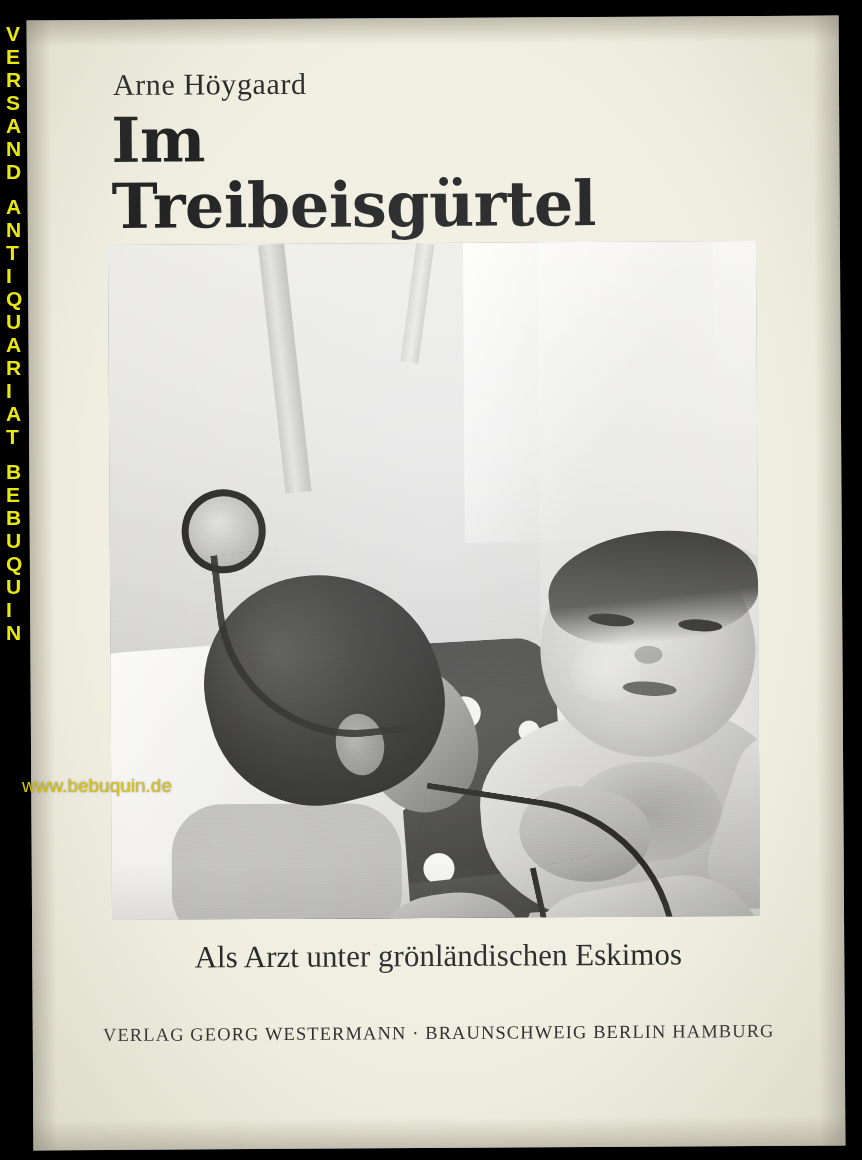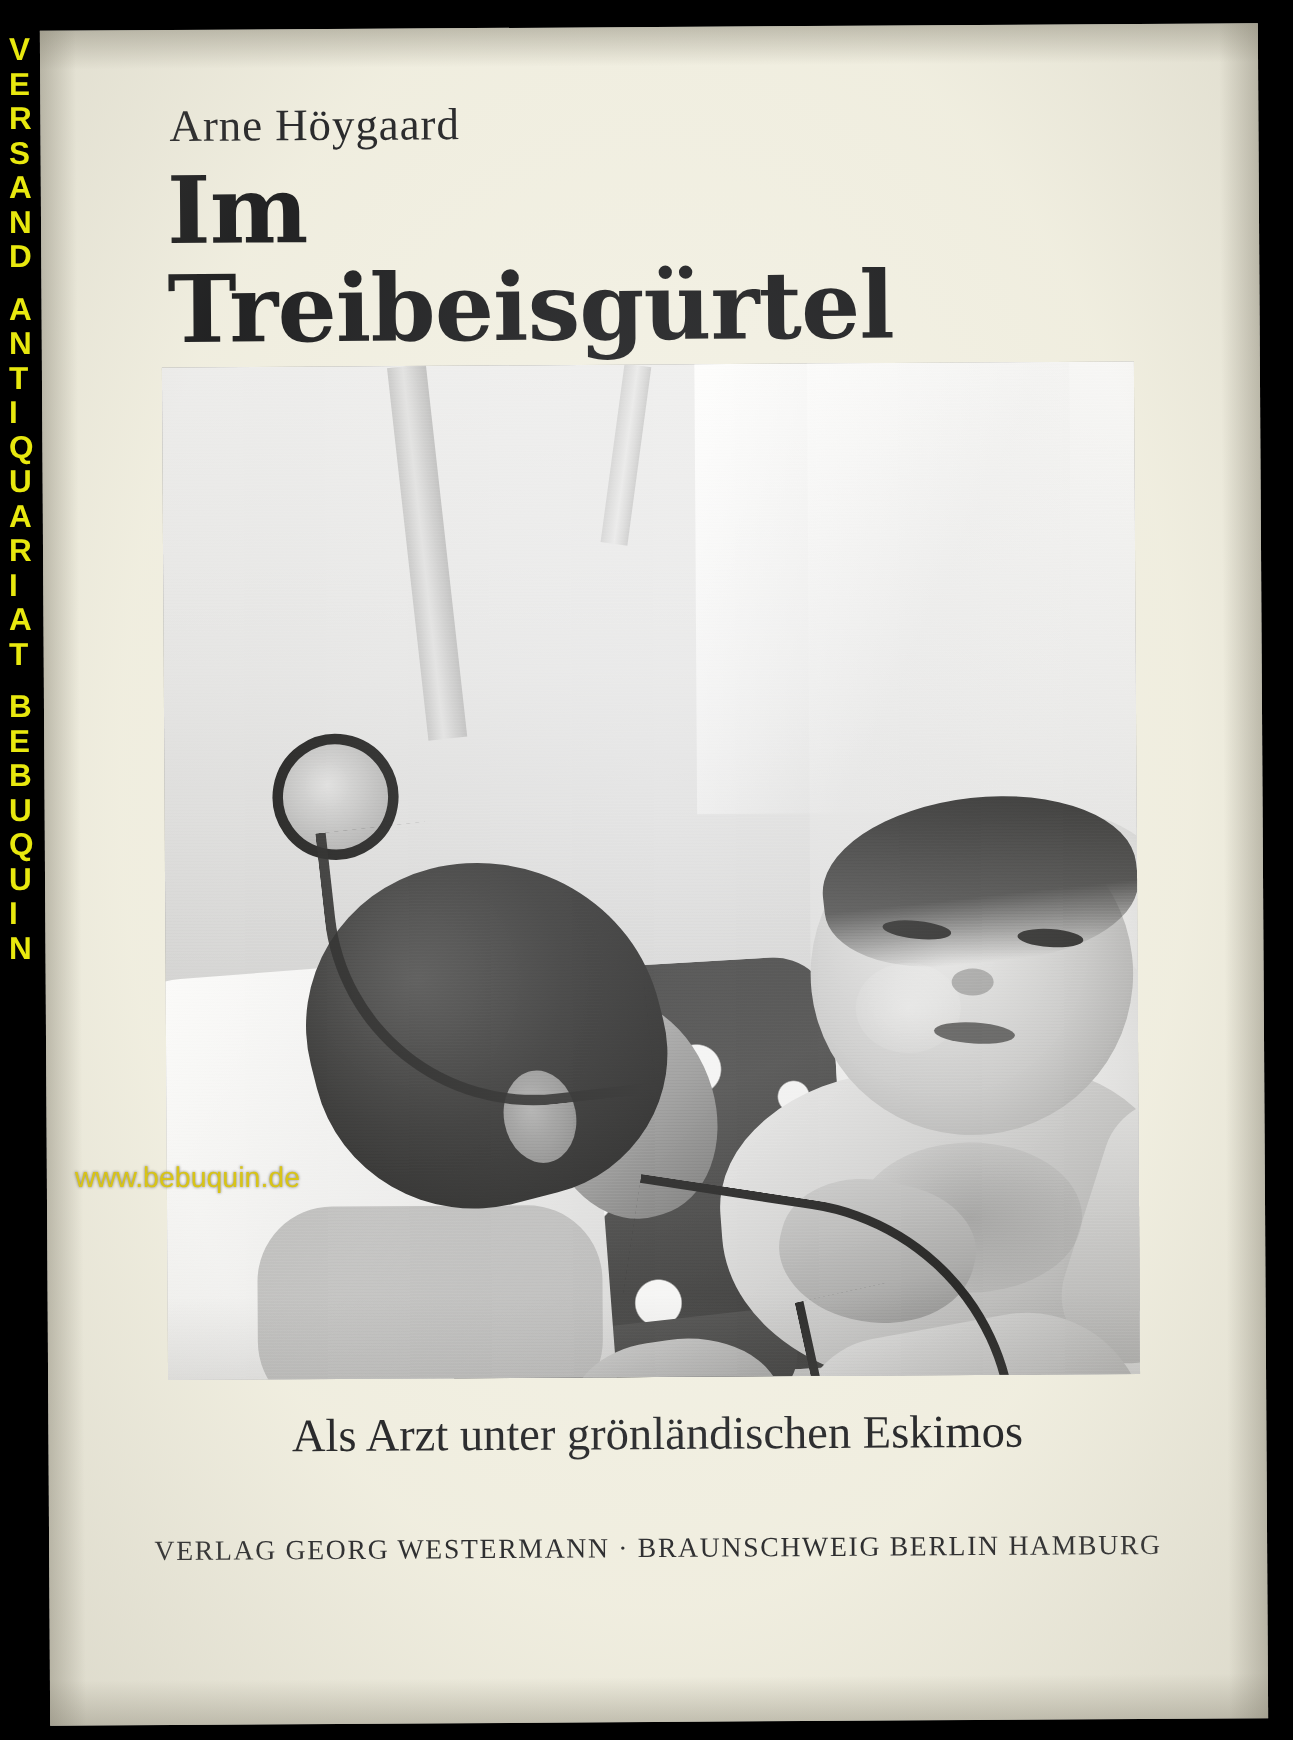--- a/index.html
+++ b/index.html
@@ -363,21 +363,20 @@
   .url-watermark {
     position: absolute;
     left: 22px;
     top: 775px;
     color: #d8c417;
     font-family: "Liberation Sans", sans-serif;
     font-size: 19px;
     font-weight: 400;
     z-index: 40;
     text-shadow: 0 0 2px rgba(0,0,0,0.5);
-    margin-left: 28px;
   }
 </style>
 </head>
 <body>
 
 <div id="scene">
 
   <div id="cover">
     <div class="cover-inner">
 

